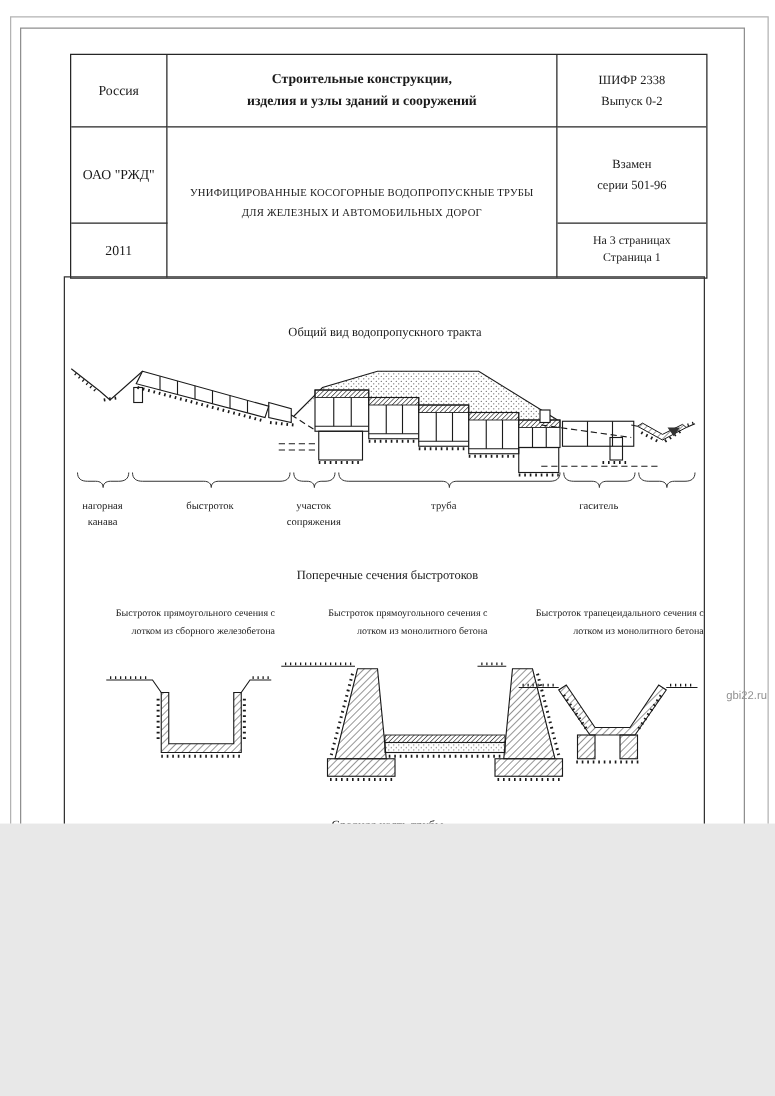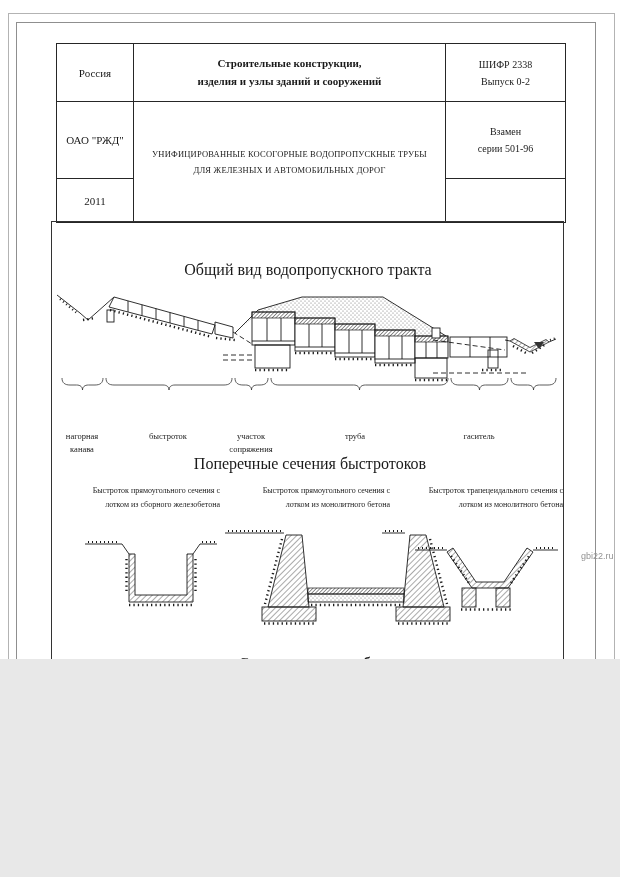--- a/index.html
+++ b/index.html
@@ -14,22 +14,22 @@
          grid-template-columns:77px 1fr 119px; grid-template-rows:58px 77px 1fr; }
   .cell { display:flex; align-items:center; justify-content:center; text-align:center;
           white-space:pre-line; padding:2px 6px; box-sizing:border-box; }
   .br { border-right:1.5px solid #262626; }
   .bb { border-bottom:1.5px solid #262626; }
   .fs11 { font-size:11px; }
   .fs10 { font-size:10px; line-height:1.7; }
   .fs95 { font-size:9.5px; line-height:1.45; }
   .bold { font-weight:bold; font-size:11px; line-height:1.6; }
   .caps { font-size:8.5px; line-height:1.9; letter-spacing:0.2px; }
-  .ttl { position:absolute; text-align:center; font-size:16px; white-space:pre-line; }
-  .lbl { position:absolute; text-align:center; font-size:8.5px; line-height:1.55; white-space:pre-line;margin-top:32px; }
+  .ttl { position:absolute; text-align:center; font-size:10px; white-space:pre-line; }
+  .lbl { position:absolute; text-align:center; font-size:8.5px; line-height:1.55; white-space:pre-line; }
   .cap { position:absolute; text-align:right; font-size:8px; line-height:1.8; white-space:pre-line; }
   .wm  { position:absolute; font-family:"Liberation Sans", sans-serif; font-size:9px; color:#929292; }
   svg { position:absolute; }
   .ln   { stroke:#1a1a1a; stroke-width:0.9; fill:none; }
   .lnf  { stroke:#1a1a1a; stroke-width:0.9; fill:#ffffff; }
   .dash { stroke:#1a1a1a; stroke-width:0.9; stroke-dasharray:5 3; fill:none; }
   .tick { stroke:#1a1a1a; stroke-width:2.4; stroke-dasharray:1.3 3.1; fill:none; }
   .grass{ stroke:#1a1a1a; stroke-width:2.2; stroke-dasharray:1 3; fill:none; }
   .brace{ stroke:#333; stroke-width:0.8; fill:none; }
 </style>
@@ -45,20 +45,22 @@
     <div class="cell br bb fs11">Россия</div>
     <div class="cell br bb bold">Строительные конструкции,
 изделия и узлы зданий и сооружений</div>
     <div class="cell bb fs10">ШИФР 2338
 Выпуск 0-2</div>
     <div class="cell br bb fs11">ОАО "РЖД"</div>
     <div class="cell br caps" style="grid-column:2; grid-row:2/4; padding:2px 18px;text-align:center;">УНИФИЦИРОВАННЫЕ КОСОГОРНЫЕ ВОДОПРОПУСКНЫЕ ТРУБЫ ДЛЯ ЖЕЛЕЗНЫХ И АВТОМОБИЛЬНЫХ ДОРОГ</div>
     <div class="cell bb fs10">Взамен
 серии 501-96</div>
     <div class="cell br fs11" style="grid-column:1; grid-row:3;text-align:center;">2011</div>
+    <div class="cell fs95" style="grid-column:3; grid-row:3;">На 3 страницах
+Страница 1</div>
   </div>
 
   <div class="abs content-frame" style="left:51px; top:221px; width:511px; height:610px;"></div>
 
   <div class="ttl" style="left:158px; top:261px; width:300px;">Общий вид водопропускного тракта</div>
   <div class="ttl" style="left:160px; top:455px; width:300px;">Поперечные сечения быстротоков</div>
   <div class="ttl" style="left:160px; top:655px; width:300px;">Средняя часть трубы</div>
 
   <svg style="left:52px; top:280px;" width="512" height="120" viewBox="0 0 512 120">
     <defs>

